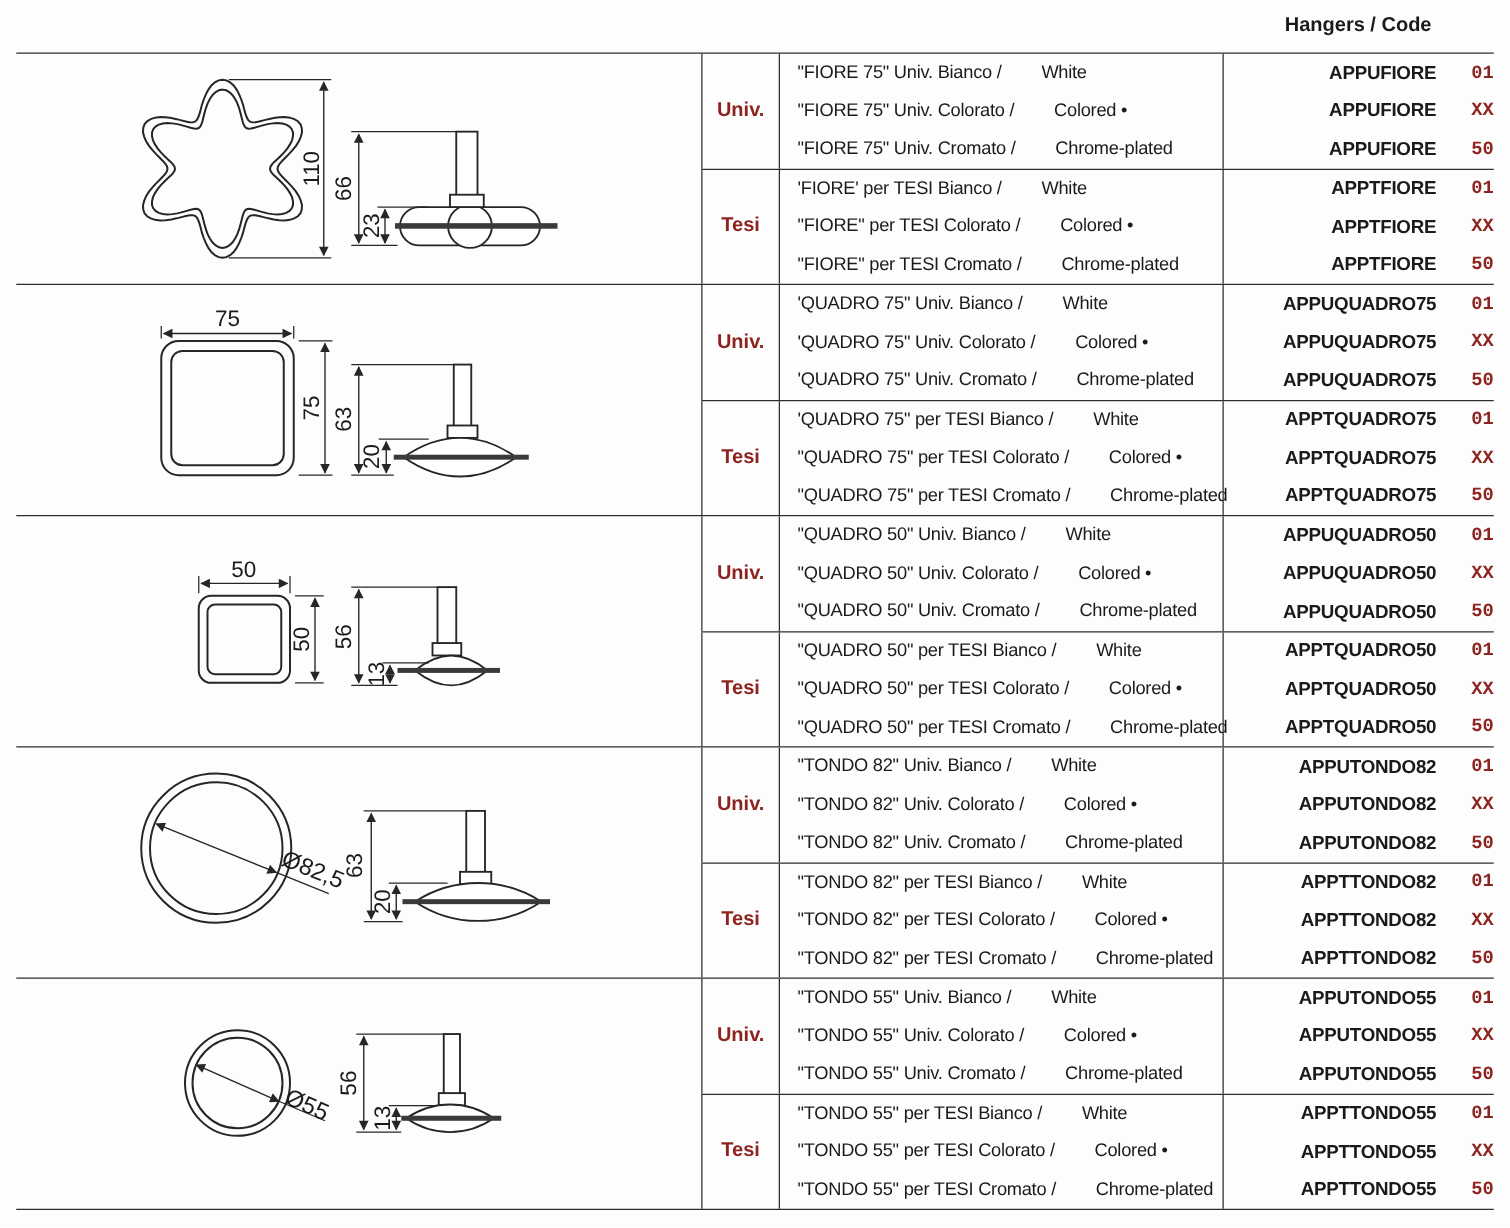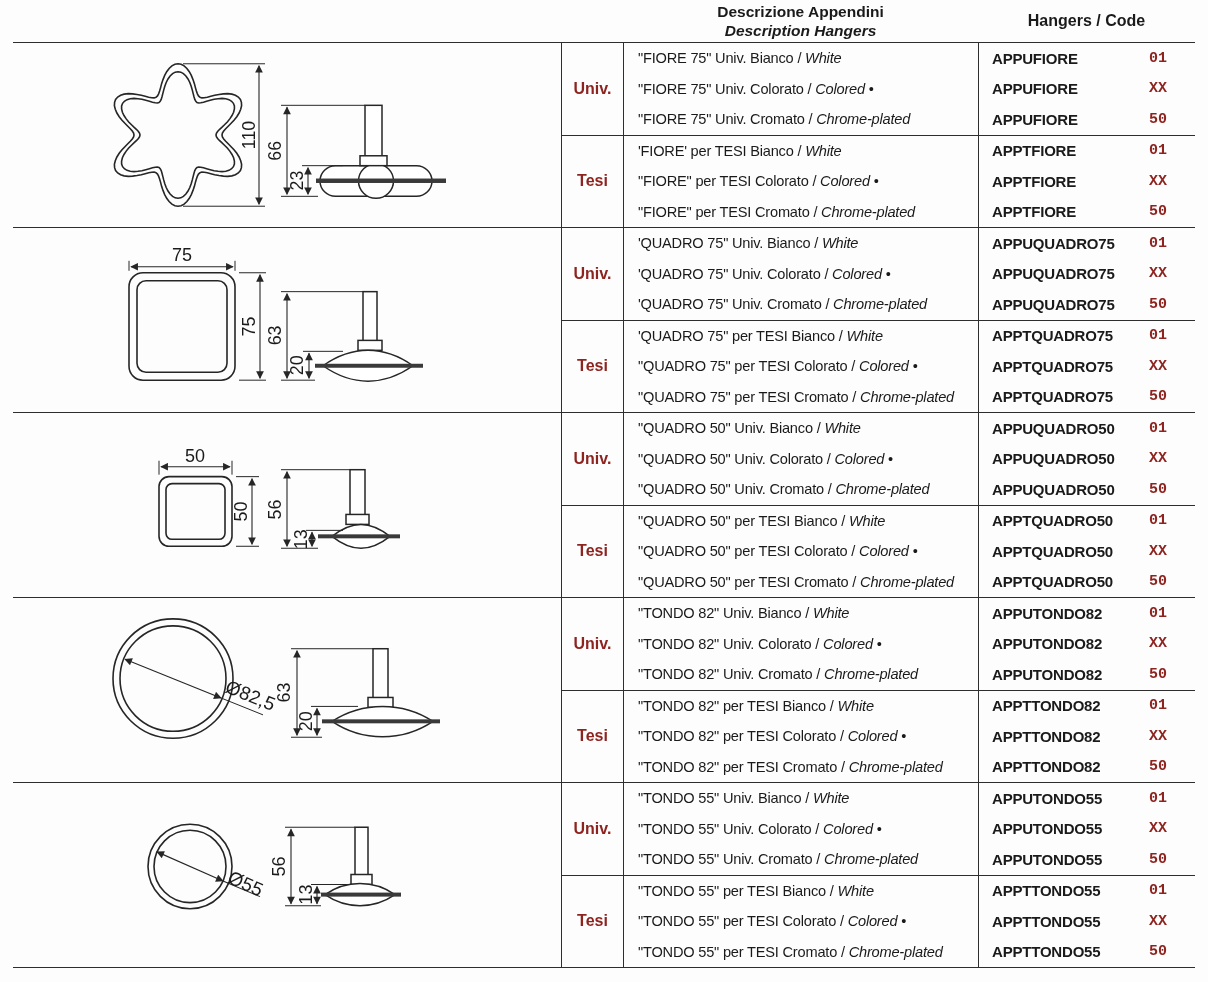--- a/index.html
+++ b/index.html
@@ -23,44 +23,40 @@
   .right{flex:1;display:flex;flex-direction:column;min-height:0;}
   .section{flex:1;display:flex;min-height:0;}
   .section.first{border-bottom:1.3px solid #2e2e2e;}
   .lcell{width:62px;box-sizing:border-box;border-left:1.3px solid #2e2e2e;
          display:flex;align-items:center;justify-content:center;
          font-weight:bold;font-size:16px;}
   .desc{width:355px;box-sizing:border-box;border-left:1.3px solid #2e2e2e;
         display:flex;flex-direction:column;padding-left:14px;}
   .drow{flex:1;display:flex;align-items:center;font-size:14.6px;
         letter-spacing:-0.2px;white-space:pre;}
-  .drow .it{font-style:italic;}
+  .drow .it{margin-left:28px;}
   .codecell{width:217px;box-sizing:border-box;border-left:1.3px solid #2e2e2e;
             display:flex;flex-direction:column;}
-  .crow{flex:1;display:flex;align-items:center;font-weight:bold;font-size:15px;}
+  .crow{flex:1;display:flex;align-items:center;font-weight:bold;font-size:15px;text-align:right;}
   .cname{flex:1;padding-left:13px;letter-spacing:-0.2px;}
   .cnum{width:46px;font-family:Liberation Mono, monospace;}
   
   .shape{fill:none;stroke:#262626;stroke-width:1.6;}
   .solid{fill:#fff;stroke:#262626;stroke-width:1.5;}
   .plate{fill:#3a3a3a;stroke:none;}
   .tick{stroke:#262626;stroke-width:1;}
   .dimline{stroke:#262626;stroke-width:1.1;fill:none;}
   text.dim{font-family:"Liberation Sans",sans-serif;font-size:18px;fill:#1b1b1b;}
   text.dimd{font-family:"Liberation Sans",sans-serif;font-size:19px;fill:#1b1b1b;}
 </style>
 </head>
 <body>
 
 <div class="page">
 
-  <div class="hdr-desc">
-    <div>Descrizione Appendini</div>
-    <div class="en">Description Hangers</div>
-  </div>
   <div class="hdr-code"><span>Hangers / </span><span class="en">Code</span></div>
 
   <div class="table">
 
     <div class="group">
       <div class="dcell">
         <svg viewBox="0 0 548 186" preserveAspectRatio="none">
           <defs>
               <marker id="m1" viewBox="0 0 10 10" refX="9" refY="5" markerWidth="9" markerHeight="7" orient="auto-start-reverse">
                 <path d="M0,0L10,5L0,10z" fill="#262626"></path>

